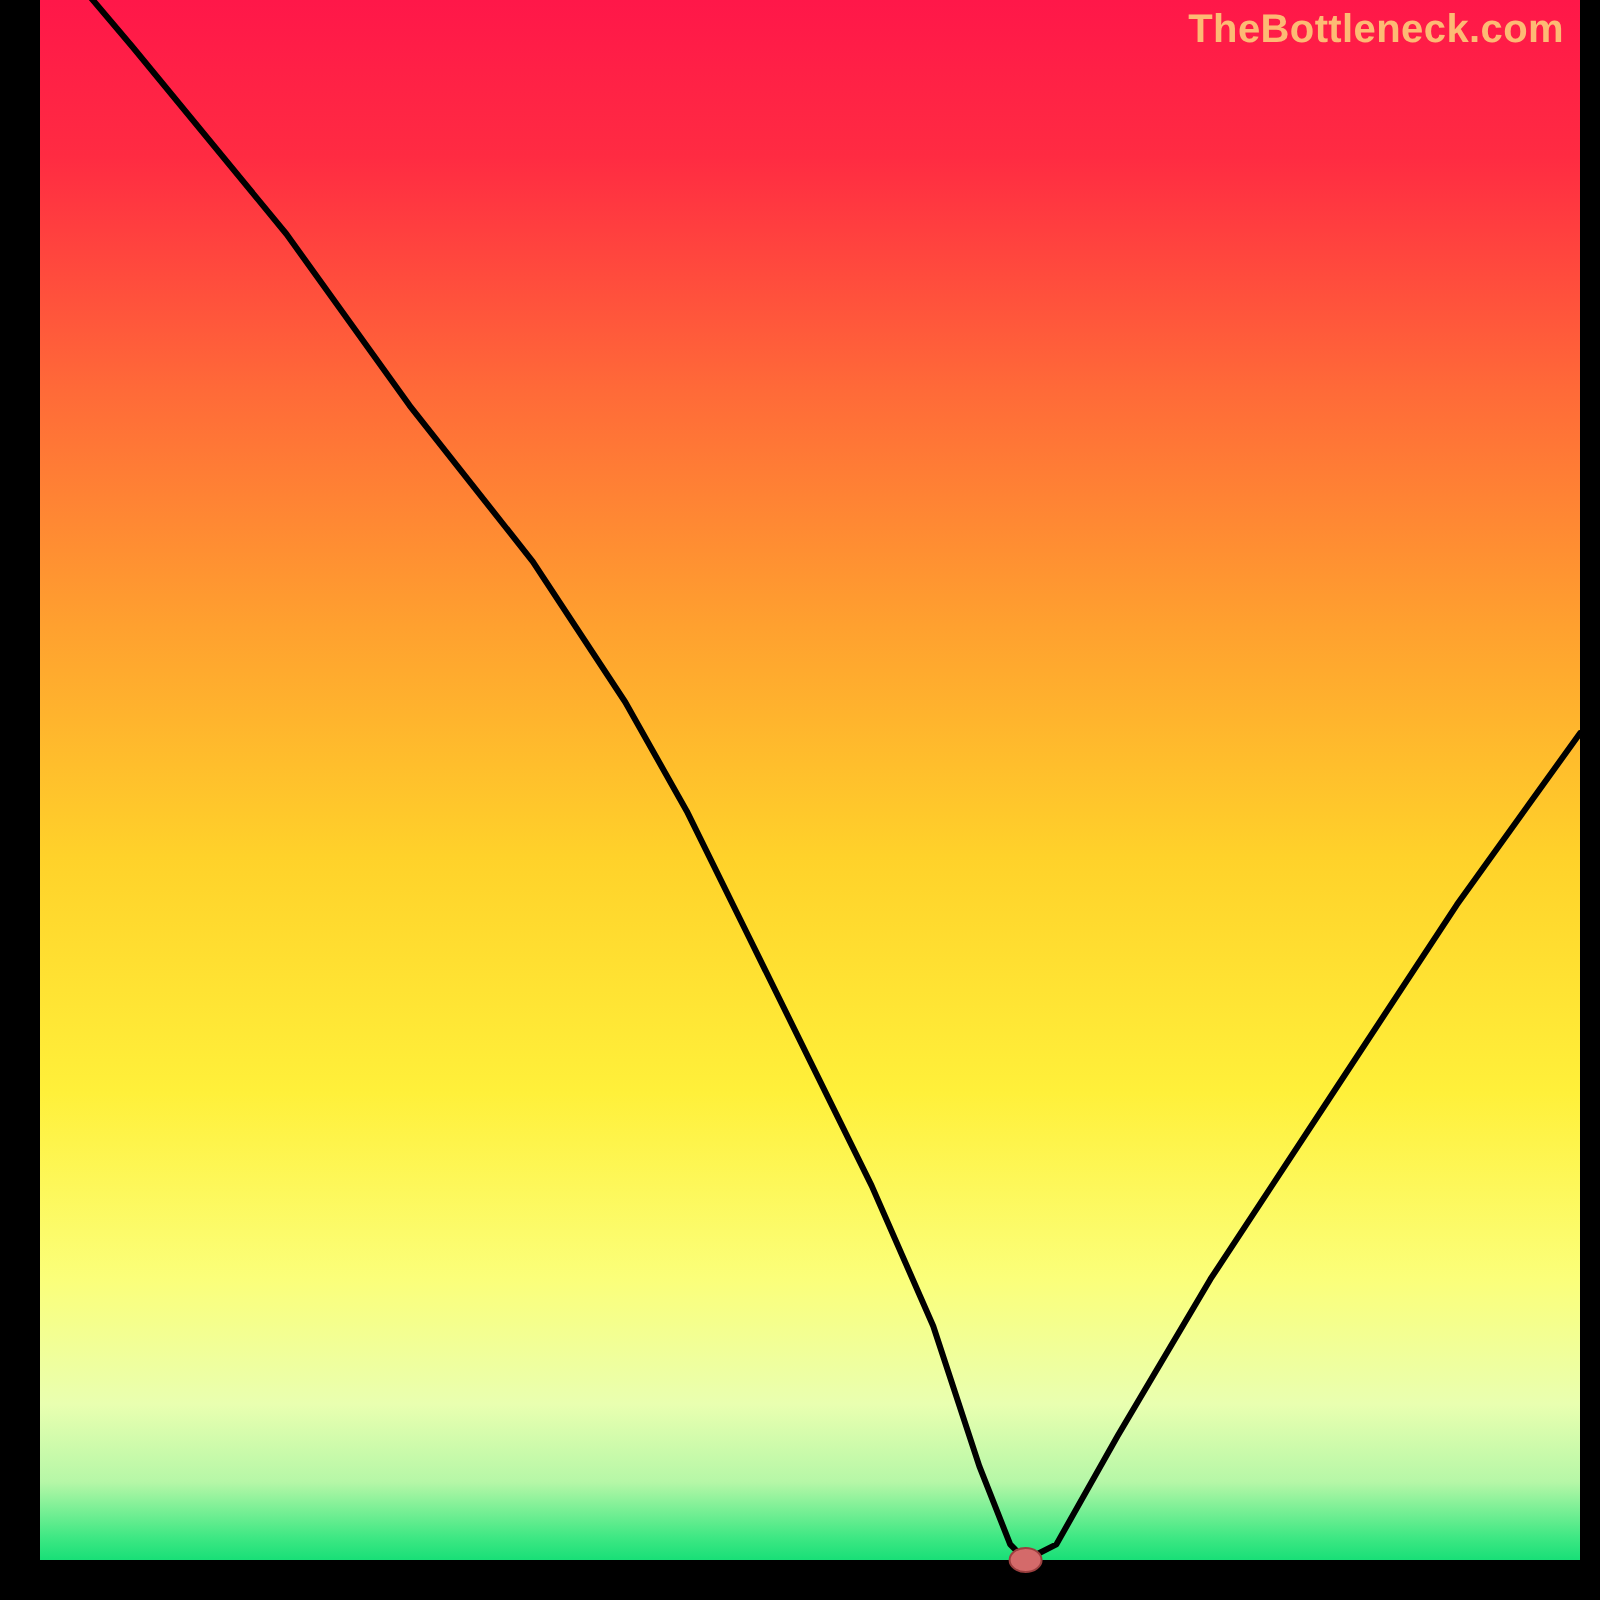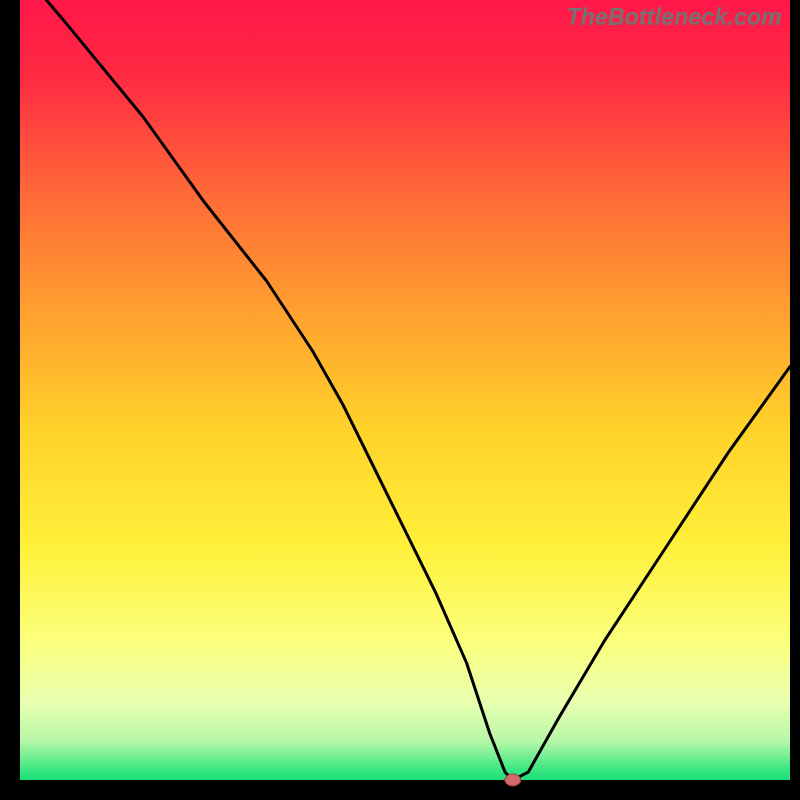--- a/index.html
+++ b/index.html
@@ -13,25 +13,24 @@
   .stage {
     position: relative;
     width: 800px;
     height: 800px;
   }
   .watermark {
     position: absolute;
     top: 4px;
     right: 18px;
     font-family: Arial, Helvetica, sans-serif;
-    font-size: 23px;
+    font-size: 20px;
     font-weight: bold;
-    color: #737373;
+    color: #fdba74;
     letter-spacing: 0.2px;
-    font-style: italic;
   }
   svg {
     display: block;
   }
 </style>
 </head>
 <body>
 
 <div class="stage">
   <div class="watermark">TheBottleneck.com</div>

